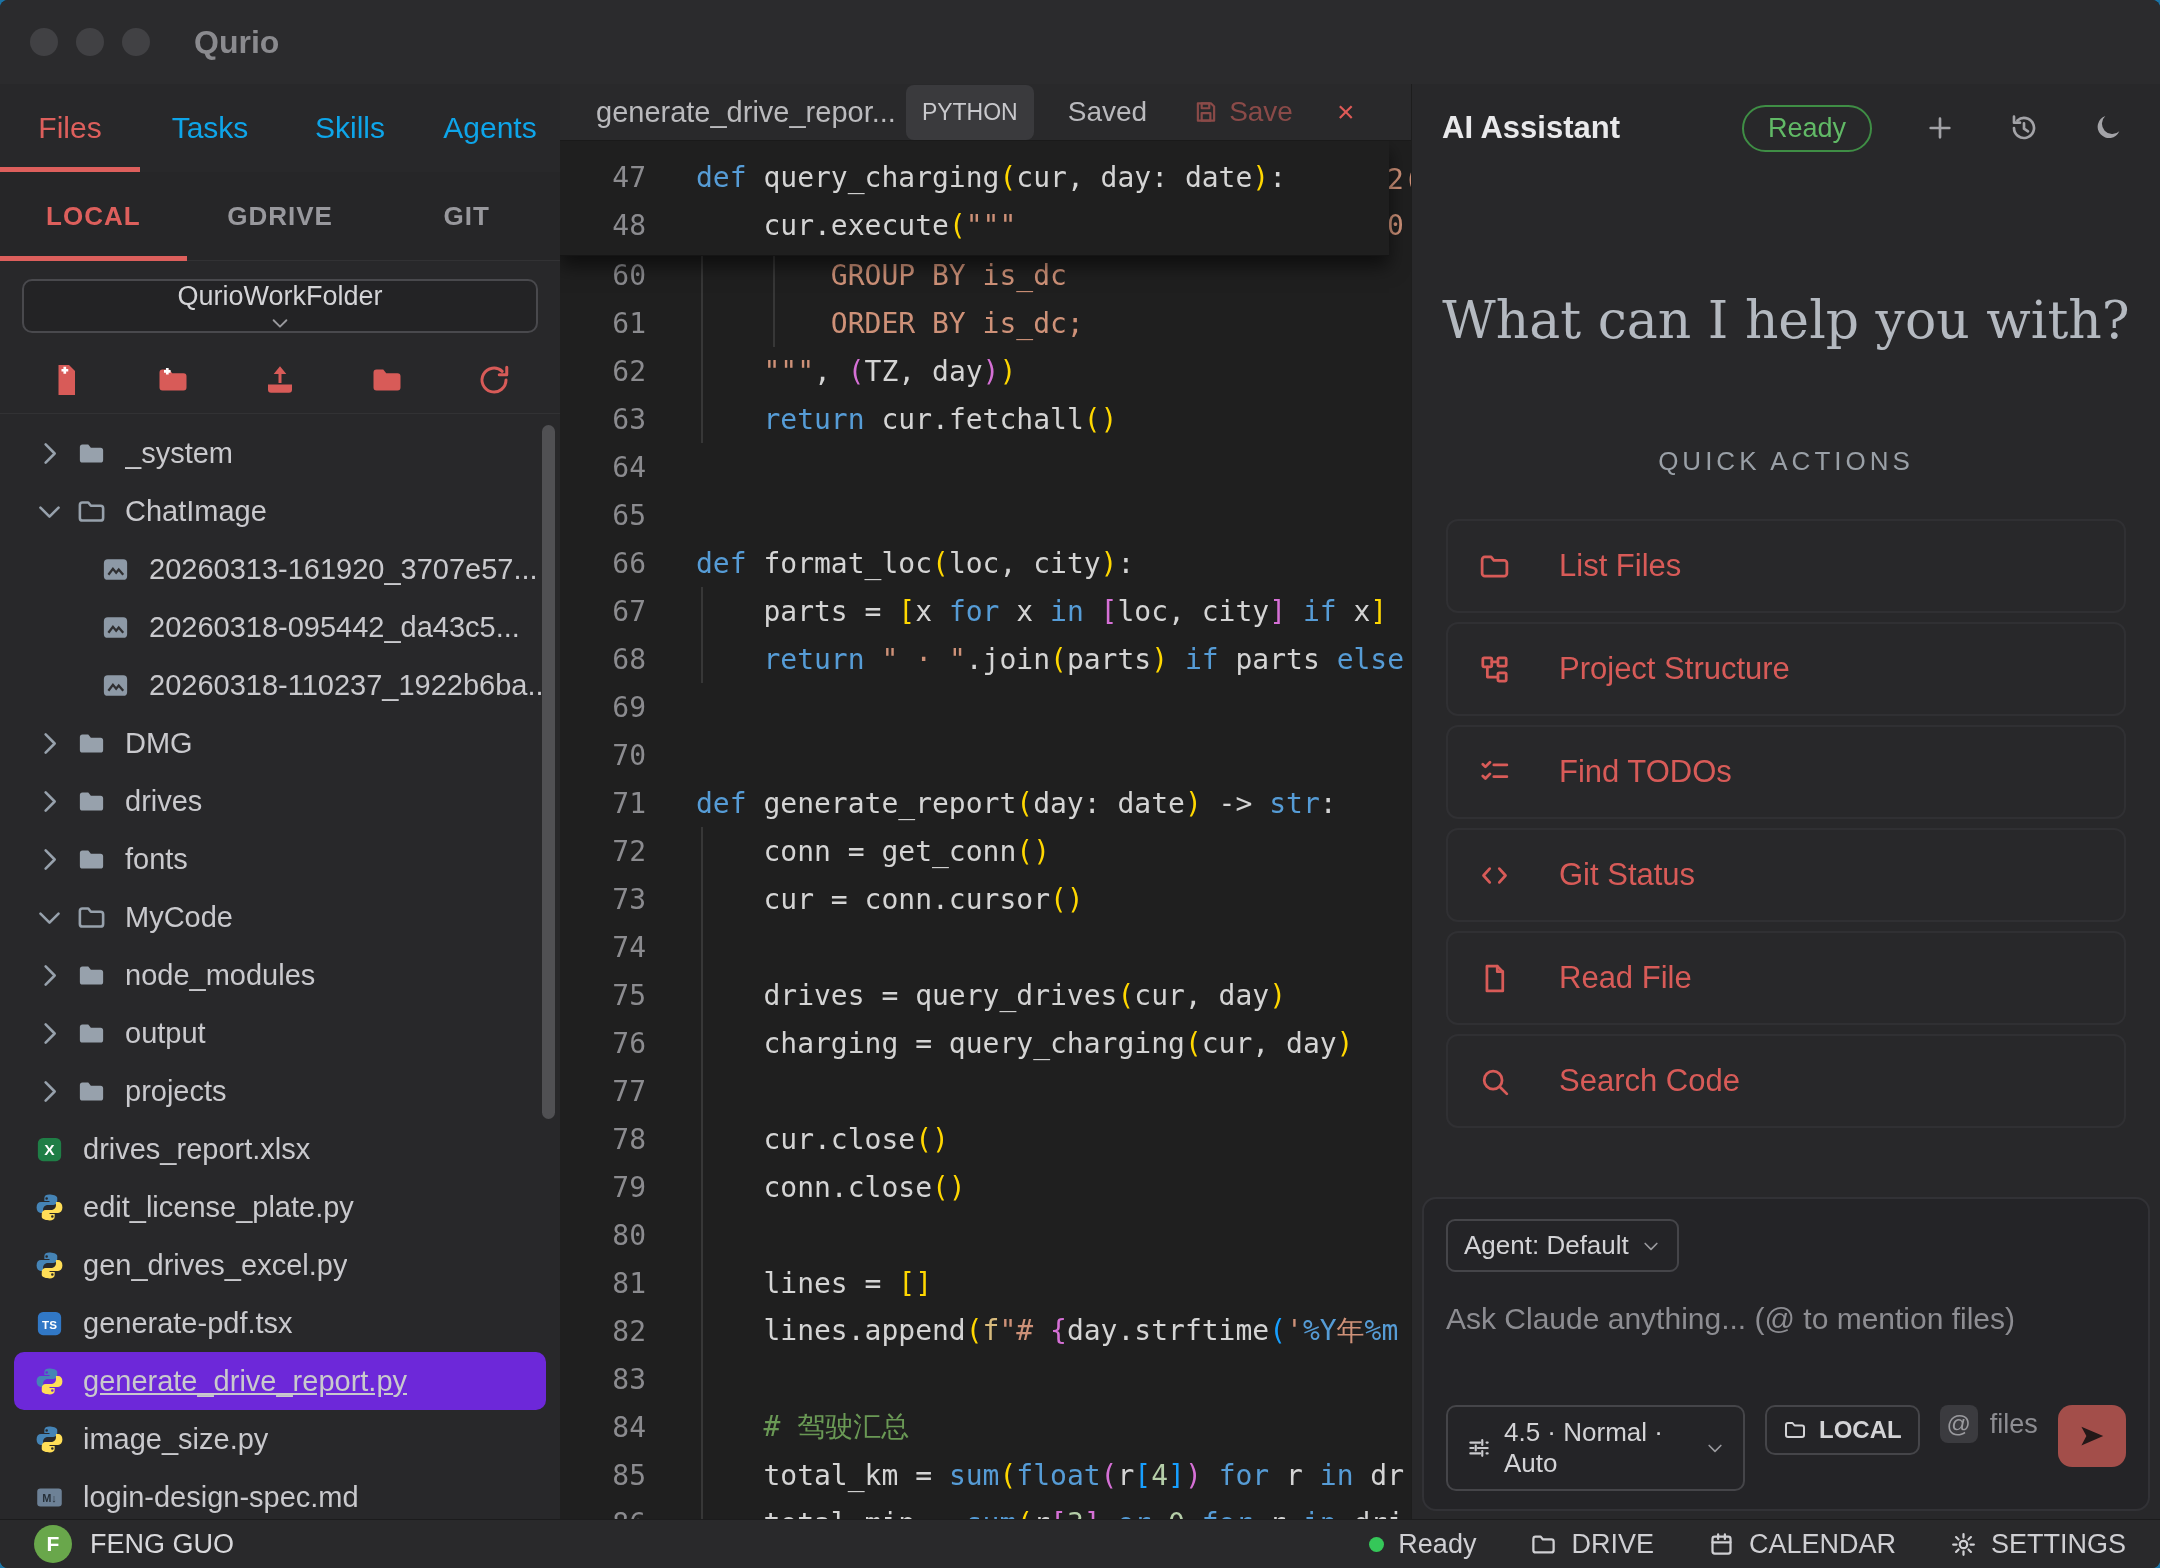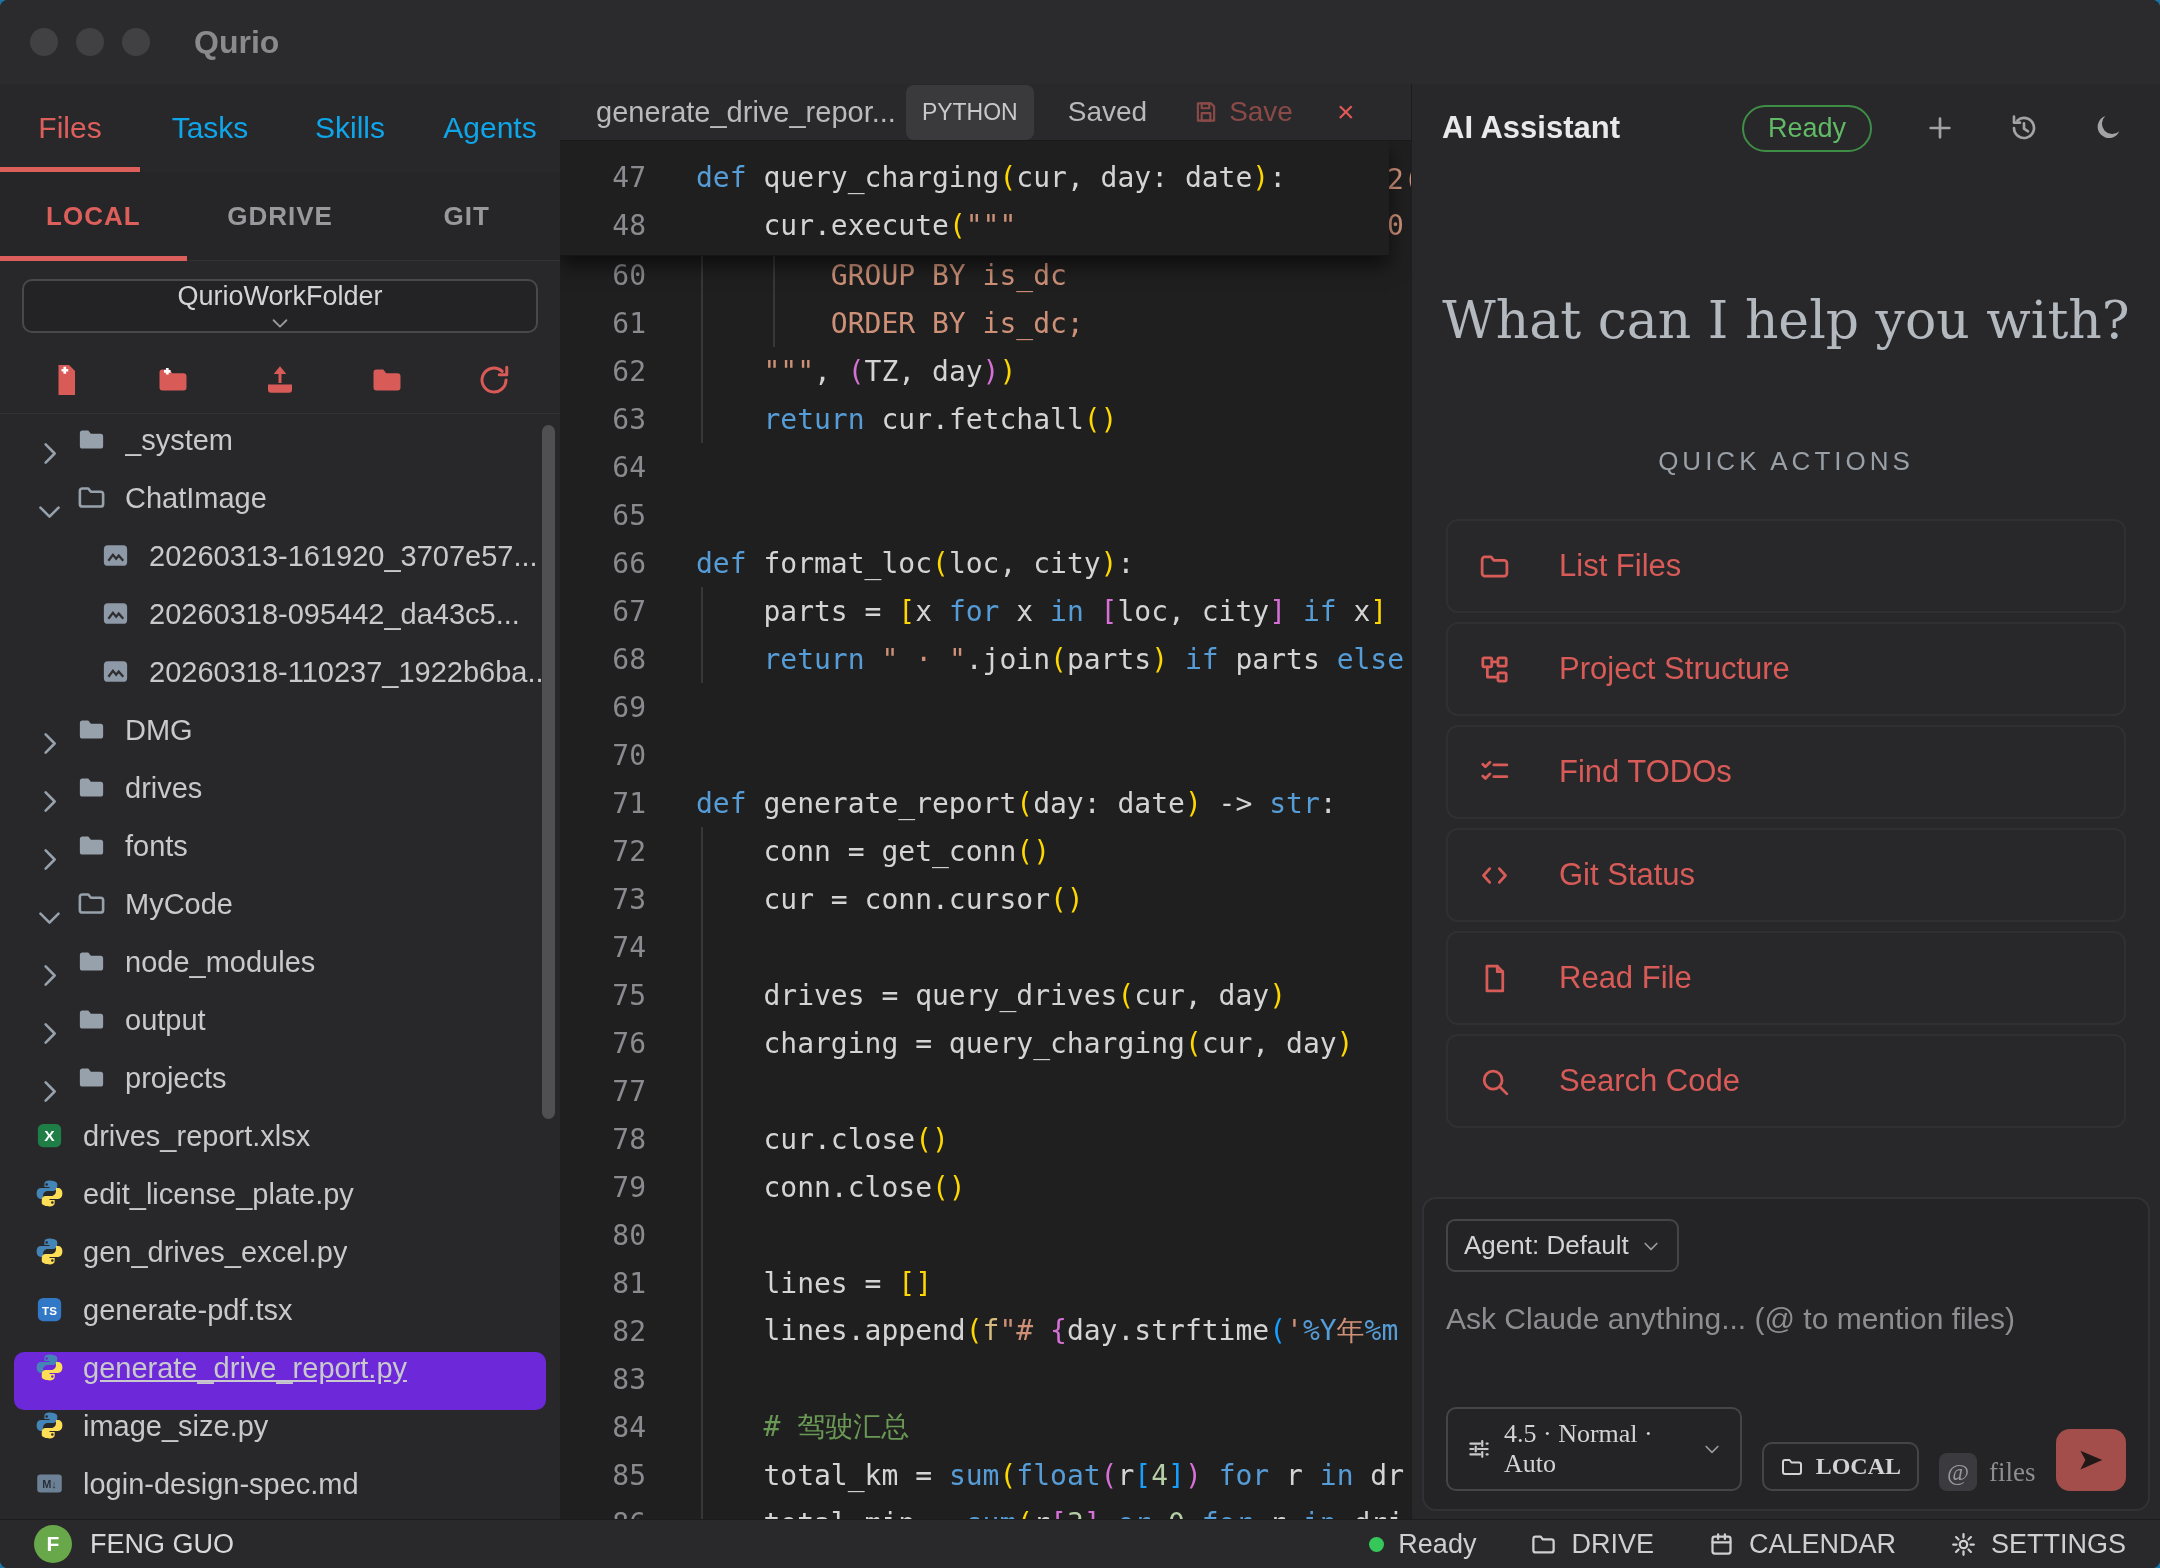--- a/index.html
+++ b/index.html
@@ -22,21 +22,21 @@
   .sstab{flex:1;display:flex;align-items:center;justify-content:center;font-size:26px;font-weight:bold;letter-spacing:1px;color:#98989d;position:relative;cursor:pointer;}
   .sstab.active{color:#dd5f5c;}
   .sstab.active::after{content:"";position:absolute;left:0;right:0;bottom:-1px;height:5px;background:#dd5f5c;}
   #folder-select{margin:18px 22px 14px;height:50px;border:2px solid #49494d;border-radius:10px;background:#232325;
     display:flex;align-items:center;padding:0 20px;font-size:27px;color:#d4d4d7;flex-direction:column;}
   #folder-select .spacer{flex:1;}
   #side-toolbar{height:66px;flex:none;display:flex;align-items:center;justify-content:space-between;
     padding:0 48px;border-bottom:1px solid #323234;color:#d85b58;}
   #side-toolbar .ic{font-size:36px;cursor:pointer;}
   #tree{flex:1;overflow:hidden;padding-top:10px;}
-  .trow{height:58px;display:flex;padding-left:34px;font-size:29px;color:#c9c9cd;cursor:pointer;white-space:nowrap;}
+  .trow{height:58px;display:flex;align-items:center;padding-left:34px;font-size:29px;color:#c9c9cd;cursor:pointer;white-space:nowrap;}
   .trow .chev{width:42px;font-size:26px;color:#8f8f94;display:flex;align-items:center;}
   .trow .ic{font-size:31px;color:#97a1ac;display:flex;}
   .trow .lbl{margin-left:18px;overflow:hidden;text-overflow:ellipsis;}
   .trow.d1{padding-left:100px;}
   .trow.sel{background:#6d28d9;border-radius:10px;margin:0 14px;padding-left:20px;text-decoration:underline;}
   #side-scrollbar{position:absolute;right:5px;top:341px;width:13px;height:694px;border-radius:7px;background:#505053;}
   
   #editor{flex:1;display:flex;flex-direction:column;min-width:0;background:#1f1f1f;}
   #etabbar{height:56px;flex:none;display:flex;align-items:center;background:#29292b;border-bottom:1px solid #1a1a1a;padding:0 26px 0 36px;}
   #efile{font-size:29px;color:#bababd;}
@@ -69,21 +69,21 @@
   .qa{height:90px;margin:0 34px 9px;border:2px solid #303033;border-radius:12px;display:flex;align-items:center;
     gap:48px;padding-left:30px;color:#d85b58;cursor:pointer;}
   .qa .ic{font-size:33px;display:flex;}
   .qa .lbl{font-size:31px;font-weight:500;}
   #composer{margin:10px 10px 8px;flex:none;border:2px solid #323236;border-radius:14px;background:#242427;
     padding:20px 22px 18px;display:flex;flex-direction:column;height:272px;}
   #agent-btn{align-self:flex-start;border:2px solid #454549;border-radius:9px;padding:9px 16px;display:flex;
     align-items:center;gap:12px;font-size:26px;color:#d3d3d6;cursor:pointer;}
   #agent-btn .ic{font-size:20px;color:#9a9a9e;display:flex;}
   #prompt{margin-top:30px;font-size:30px;color:#8d8d92;flex:1;cursor:text;}
-  #controls{display:flex;align-items:flex-end;gap:20px;font-family:Liberation Serif, serif;}
+  #controls{display:flex;align-items:flex-start;gap:20px;}
   .cbtn{border:2px solid #454549;border-radius:10px;display:flex;align-items:center;gap:12px;color:#d3d3d6;cursor:pointer;}
   #model-btn{padding:10px 18px;font-size:26px;}
   #model-btn .ic{font-size:26px;color:#c9c9cd;display:flex;}
   #model-btn .chev{font-size:20px;color:#9a9a9e;}
   #local-chip{padding:9px 16px;font-size:24px;font-weight:bold;}
   #local-chip .ic{font-size:24px;display:flex;}
   #at-group{display:flex;align-items:center;gap:12px;}
   #at-chip{width:38px;height:38px;border-radius:8px;background:#3b3b3f;color:#9a9a9e;font-size:24px;
     display:flex;align-items:center;justify-content:center;}
   #at-files{font-size:27px;color:#8d8d92;}

